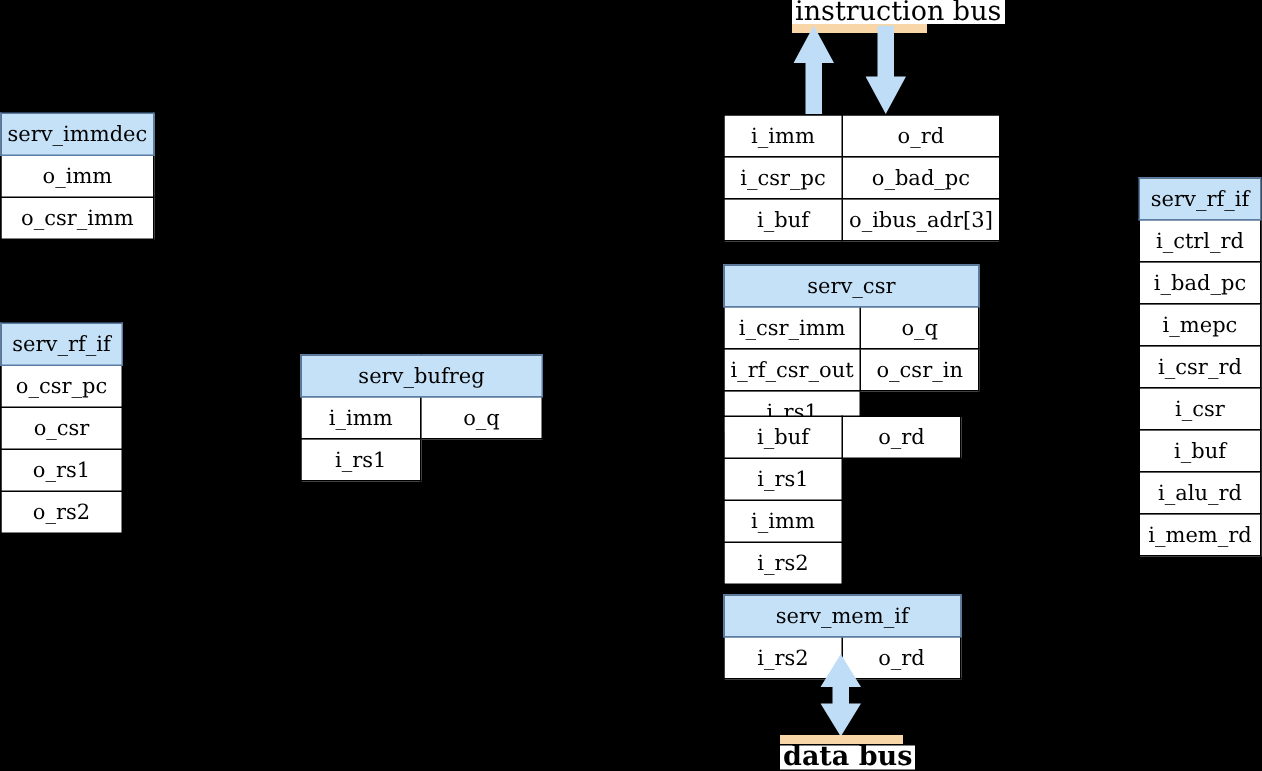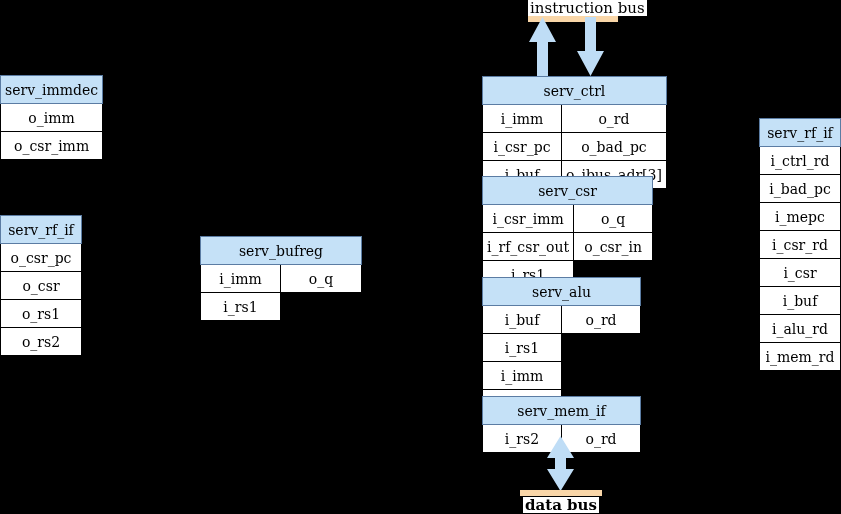--- a/index.html
+++ b/index.html
@@ -28,21 +28,21 @@
     background:var(--cell-fill);
     height:19px;padding:4px;text-align:center;vertical-align:middle;
     white-space:nowrap;overflow:visible;
   }
   table.block td.hd{
     background:var(--header-fill);
     border:1px solid var(--header-border);
     height:19px;
   }
   .buslabel{
-    position:absolute;text-align:center;font-size:15px;line-height:16px;
+    position:absolute;text-align:center;font-size:18px;line-height:16px;
   }
   .buslabel span{
     background:#FFFFFF;display:inline-block;padding:0 2px;white-space:nowrap;
   }
   .busbar{
     position:absolute;background:var(--bus-bar);height:6px;
   }
   .arrow{position:absolute;}
   .arrow polygon{fill:var(--arrow);}
 </style>
@@ -118,23 +118,20 @@
   </tbody>
 </table>
 
 <table class="block" style="left:482px;top:76px;">
   <colgroup>
       <col style="width:79px">
       <col style="width:79px">
     </colgroup>
   <tbody>
     <tr>
-        <td class="hd" colspan="2">serv_ctrl</td>
-      </tr>
-    <tr>
       <td>i_imm</td>
       <td>o_rd</td>
     </tr>
     <tr>
       <td>i_csr_pc</td>
       <td>o_bad_pc</td>
     </tr>
     <tr>
       <td>i_buf</td>
       <td>o_ibus_adr[3]</td>
@@ -164,23 +161,20 @@
       </tr>
   </tbody>
 </table>
 
 <table class="block" style="left:482px;top:277px;">
   <colgroup>
       <col style="width:79px">
       <col style="width:79px">
     </colgroup>
   <tbody>
-    <tr>
-        <td class="hd" colspan="2">serv_alu</td>
-      </tr>
     <tr>
       <td>i_buf</td>
       <td>o_rd</td>
     </tr>
     <tr>
         <td>i_rs1</td>
       </tr>
     <tr>
         <td>i_imm</td>
       </tr>

